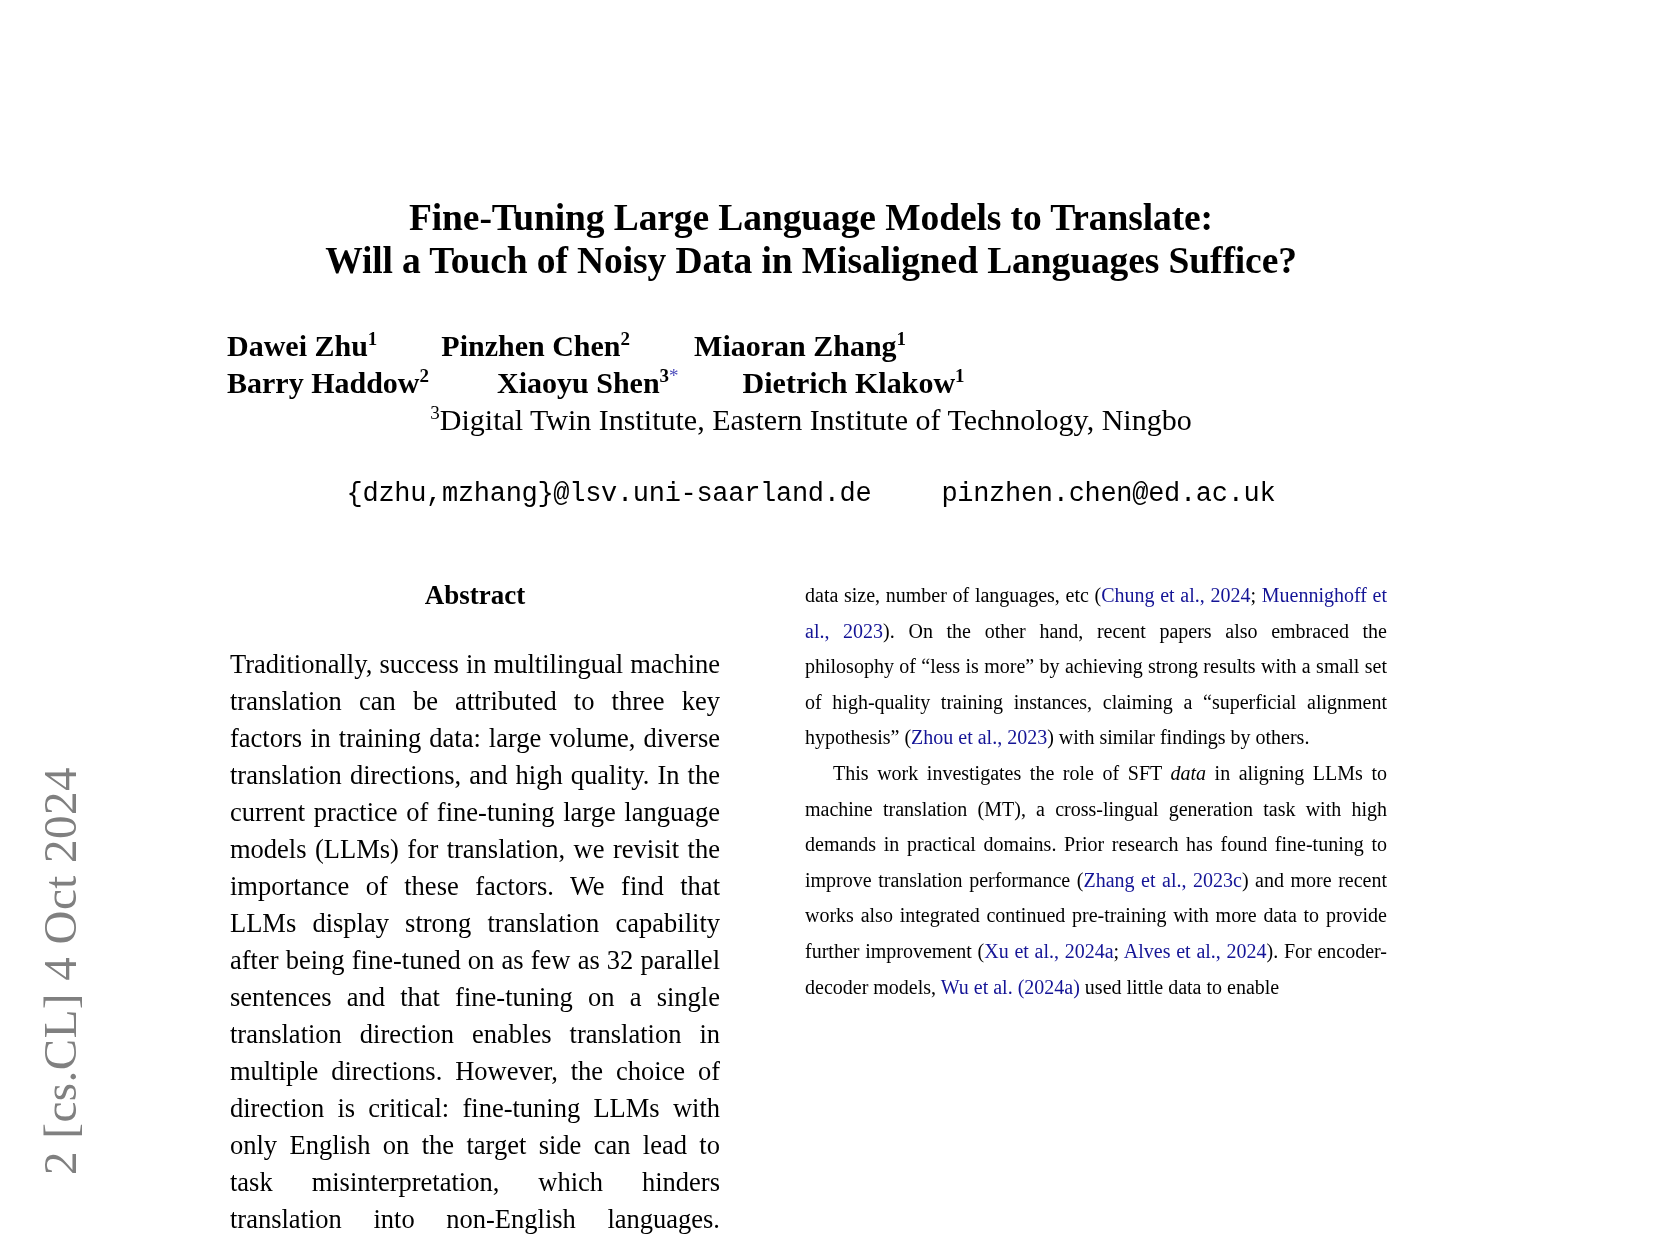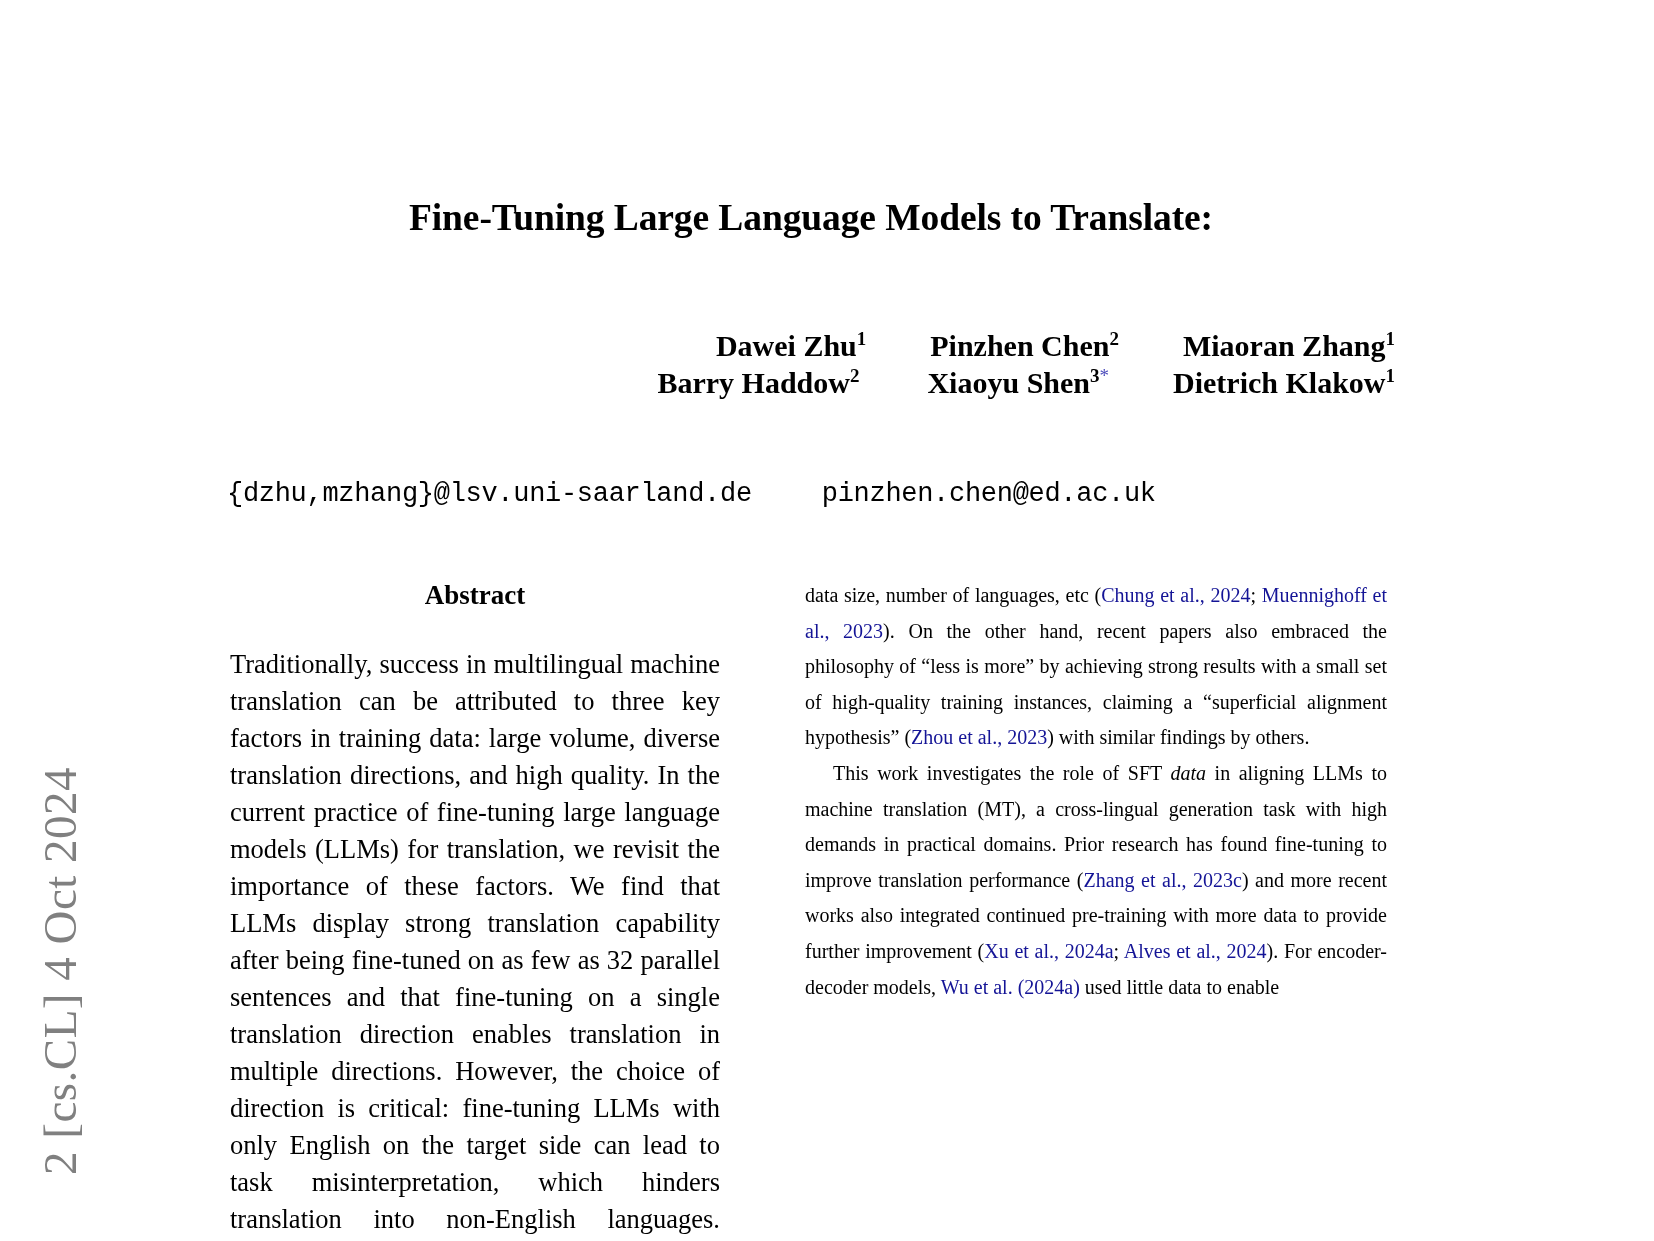--- a/index.html
+++ b/index.html
@@ -66,21 +66,21 @@
     line-height: 43px;
     letter-spacing: -0.1px;
   }
 
   
   #authors-block {
     position: absolute;
     left: 227px;
     top: 327px;
     width: 1168px;
-    text-align: right;
+    text-align: left;
   }
   .author-row {
     font-size: 30px;
     font-weight: bold;
     line-height: 37px;
     white-space: nowrap;
   }
   .author-name {
     display: inline-block;
   }
@@ -125,21 +125,21 @@
     vertical-align: super;
     line-height: 0;
   }
 
   
   #email-block {
     position: absolute;
     left: 227px;
     top: 477px;
     width: 1168px;
-    text-align: left;
+    text-align: center;
   }
   .email-row {
     font-family: "Liberation Mono", "DejaVu Sans Mono", monospace;
     font-size: 27px;
     line-height: 34px;
     letter-spacing: -0.3px;
     white-space: nowrap;
   }
   .email-gap {
     display: inline-block;
@@ -203,32 +203,34 @@
 <body>
 
 <div id="arxiv-stamp">
   <span class="stamp-text">2 [cs.CL]  4 Oct 2024</span>
 </div>
 
 <div id="page">
 
   <div id="title-block">
     <div class="paper-title-line">Fine-Tuning Large Language Models to Translate:</div>
+    <div class="paper-title-line">Will a Touch of Noisy Data in Misaligned Languages Suffice?</div>
   </div>
 
   <div id="authors-block">
     <div class="author-row">
       <span class="author-name"><span>Dawei Zhu</span><sup class="sup-num">1</sup></span><span class="author-gap"></span><span class="author-name"><span>Pinzhen Chen</span><sup class="sup-num">2</sup></span><span class="author-gap"></span><span class="author-name"><span>Miaoran Zhang</span><sup class="sup-num">1</sup></span>
     </div>
     <div class="author-row">
       <span class="author-name"><span>Barry Haddow</span><sup class="sup-num">2</sup></span><span class="author-gap wide"></span><span class="author-name"><span>Xiaoyu Shen</span><sup class="sup-num">3</sup><sup class="sup-star">*</sup></span><span class="author-gap"></span><span class="author-name"><span>Dietrich Klakow</span><sup class="sup-num">1</sup></span>
     </div>
   </div>
 
   <div id="affil-block">
+    <div class="affil-row"><sup class="affil-sup">3</sup><span>Digital Twin Institute, Eastern Institute of Technology, Ningbo</span></div>
   </div>
 
   <div id="email-block">
     <div class="email-row"><span>{dzhu,mzhang}@lsv.uni-saarland.de</span><span class="email-gap"></span><span>pinzhen.chen@ed.ac.uk</span></div>
   </div>
 
   <div id="col-left">
     <div class="section-heading">Abstract</div>
     <p class="abstract-body">Traditionally, success in multilingual machine translation can be attributed to three key factors in training data: large volume, diverse translation directions, and high quality. In the current practice of fine-tuning large language models (LLMs) for translation, we revisit the importance of these factors.  We find that LLMs display strong translation capability after being fine-tuned on as few as 32 parallel sentences and that fine-tuning on a single translation direction enables translation in multiple directions. However, the choice of direction is critical: fine-tuning LLMs with only English on the target side can lead to task misinterpretation, which hinders translation into non-English languages. Problems also arise when noisy synthetic data is placed on the target side,</p>
   </div>

